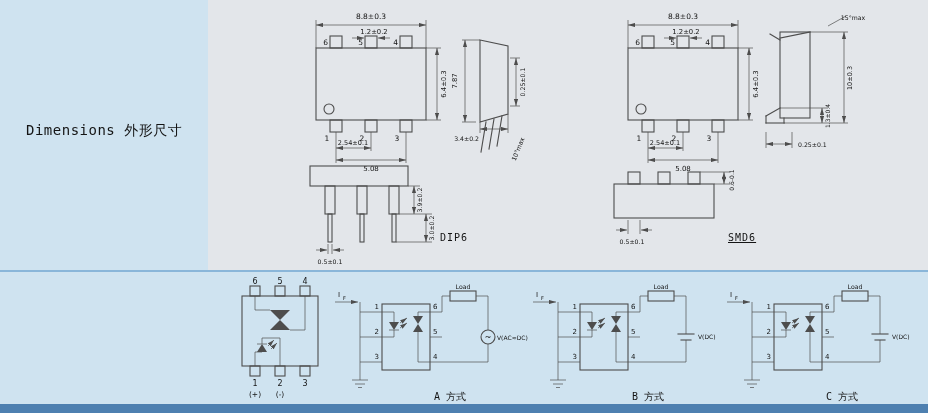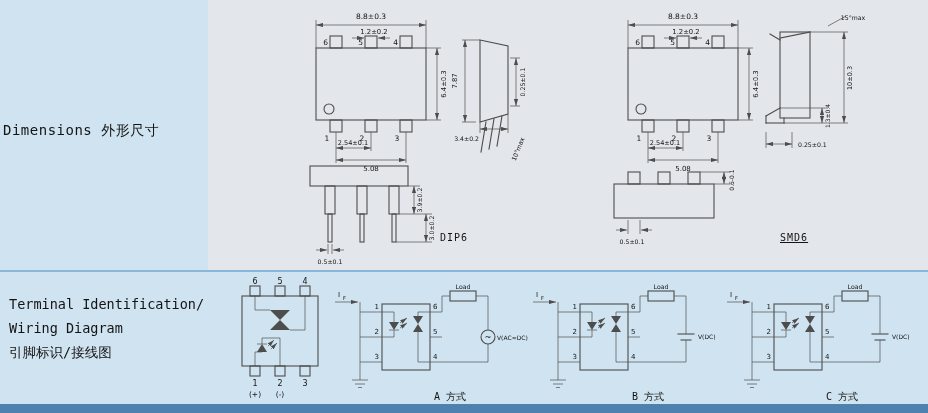--- a/index.html
+++ b/index.html
@@ -29,27 +29,22 @@
       <marker id="arr" viewBox="0 0 10 6" refX="10" refY="3" markerWidth="7" markerHeight="4.5" markerUnits="userSpaceOnUse" orient="auto-start-reverse">
         <path d="M0,0 L10,3 L0,6 z" fill="#4d4d4d"></path>
       </marker>
     </defs>
   </svg>
 
   <div class="panel-left-top"></div>
   <div class="panel-bottom"></div>
   <div class="footer-bar"></div>
 
-  <div class="section-label" style="left:3px; top:122px;">Dimensions 外形尺寸</div>
-
-  <div class="section-label-multi" style="left:9px; top:292px;">
-    <div>Terminal Identification/</div>
-    <div>Wiring Diagram</div>
-    <div>引脚标识/接线图</div>
-  </div>
+  <div class="section-label" style="left:26px; top:122px;">Dimensions 外形尺寸</div>
+
 
   <svg class="drw" style="left:296px; top:8px;" width="158" height="168" viewBox="0 0 158 168">
     <g class="dm">
       <line x1="20" y1="12" x2="20" y2="40"></line>
         <line x1="130" y1="12" x2="130" y2="40"></line>
       <line x1="20" y1="17" x2="130" y2="17" marker-start="url(#arr)" marker-end="url(#arr)"></line>
       <line x1="56" y1="30" x2="68" y2="30" marker-end="url(#arr)"></line>
       <line x1="94" y1="30" x2="82" y2="30" marker-end="url(#arr)"></line>
       <line x1="130" y1="40" x2="145" y2="40"></line>
         <line x1="130" y1="112" x2="145" y2="112"></line>
@@ -215,21 +210,21 @@
     <g class="ln">
       <rect x="12" y="18" width="100" height="34"></rect>
       <rect x="26" y="6" width="12" height="12"></rect>
         <rect x="56" y="6" width="12" height="12"></rect>
         <rect x="86" y="6" width="12" height="12"></rect>
     </g>
     <text x="30" y="78" font-size="6.2" text-anchor="middle">0.5±0.1</text>
     <text x="132" y="14" font-size="6" text-anchor="middle" transform="rotate(-90 132 14)">0.6-0.1</text>
   </svg>
 
-  <div class="pkg-label" style="left:780px; top:232px;text-decoration:underline;">SMD6</div>
+  <div class="pkg-label" style="left:728px; top:232px;text-decoration:underline;">SMD6</div>
 
   <svg class="drw" style="left:232px; top:276px;" width="100" height="124" viewBox="0 0 100 124">
     <g class="ln">
       <rect x="10" y="20" width="76" height="70"></rect>
       <rect x="18" y="10" width="10" height="10"></rect>
         <rect x="43" y="10" width="10" height="10"></rect>
         <rect x="68" y="10" width="10" height="10"></rect>
       <rect x="18" y="90" width="10" height="10"></rect>
         <rect x="43" y="90" width="10" height="10"></rect>
         <rect x="68" y="90" width="10" height="10"></rect>

